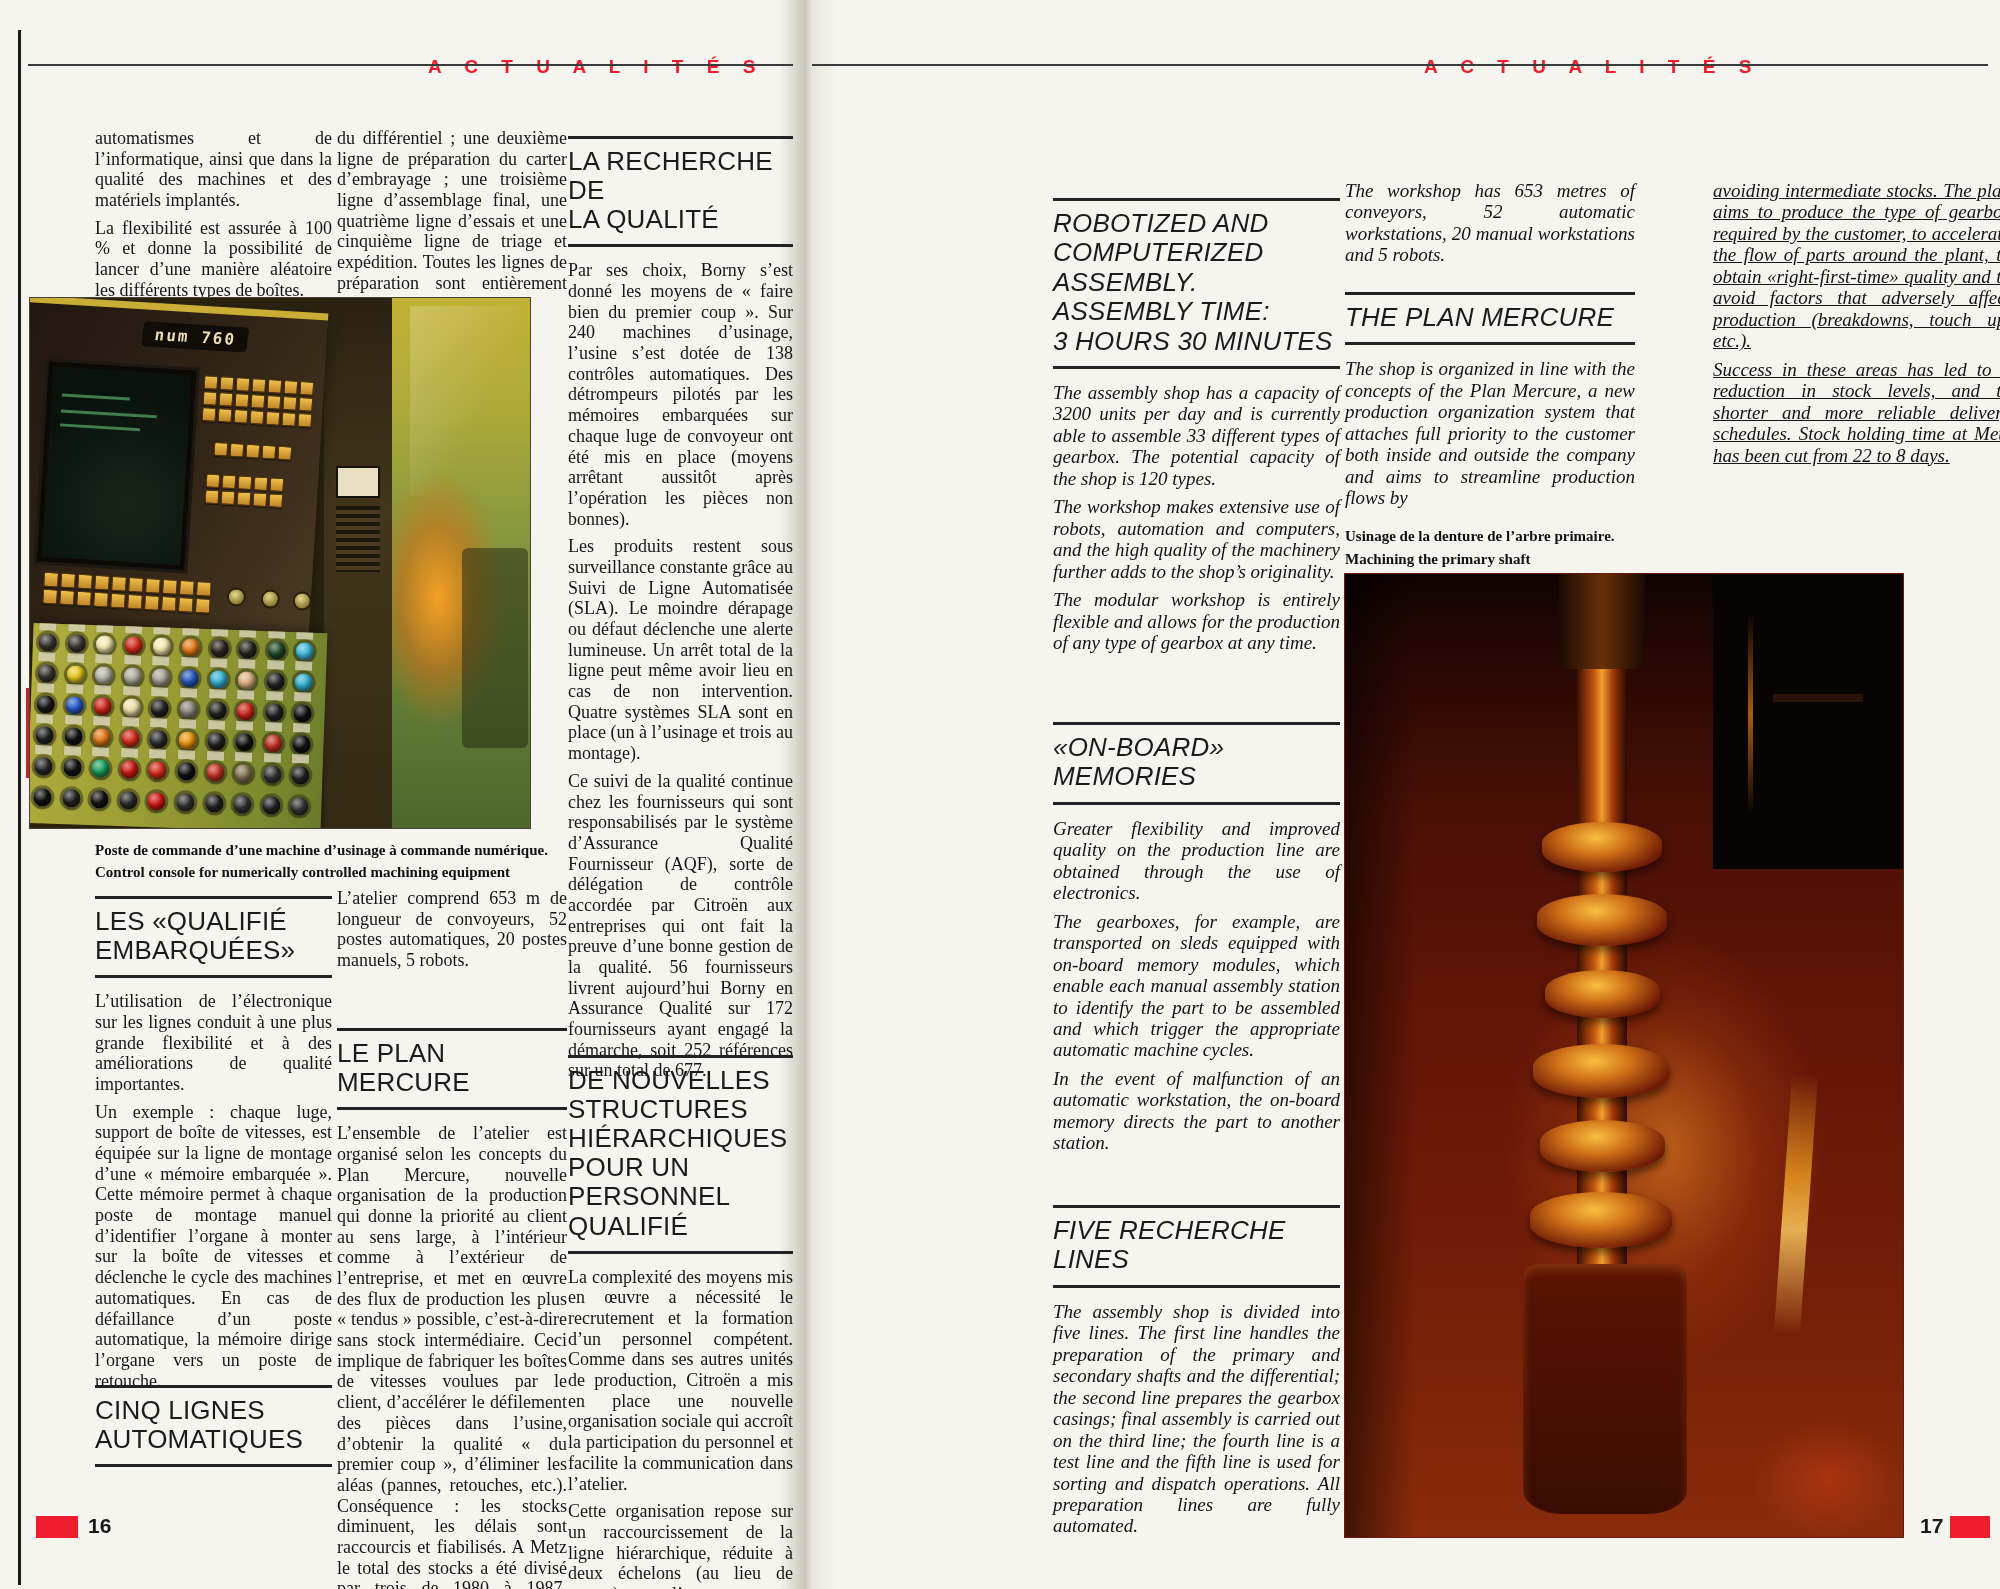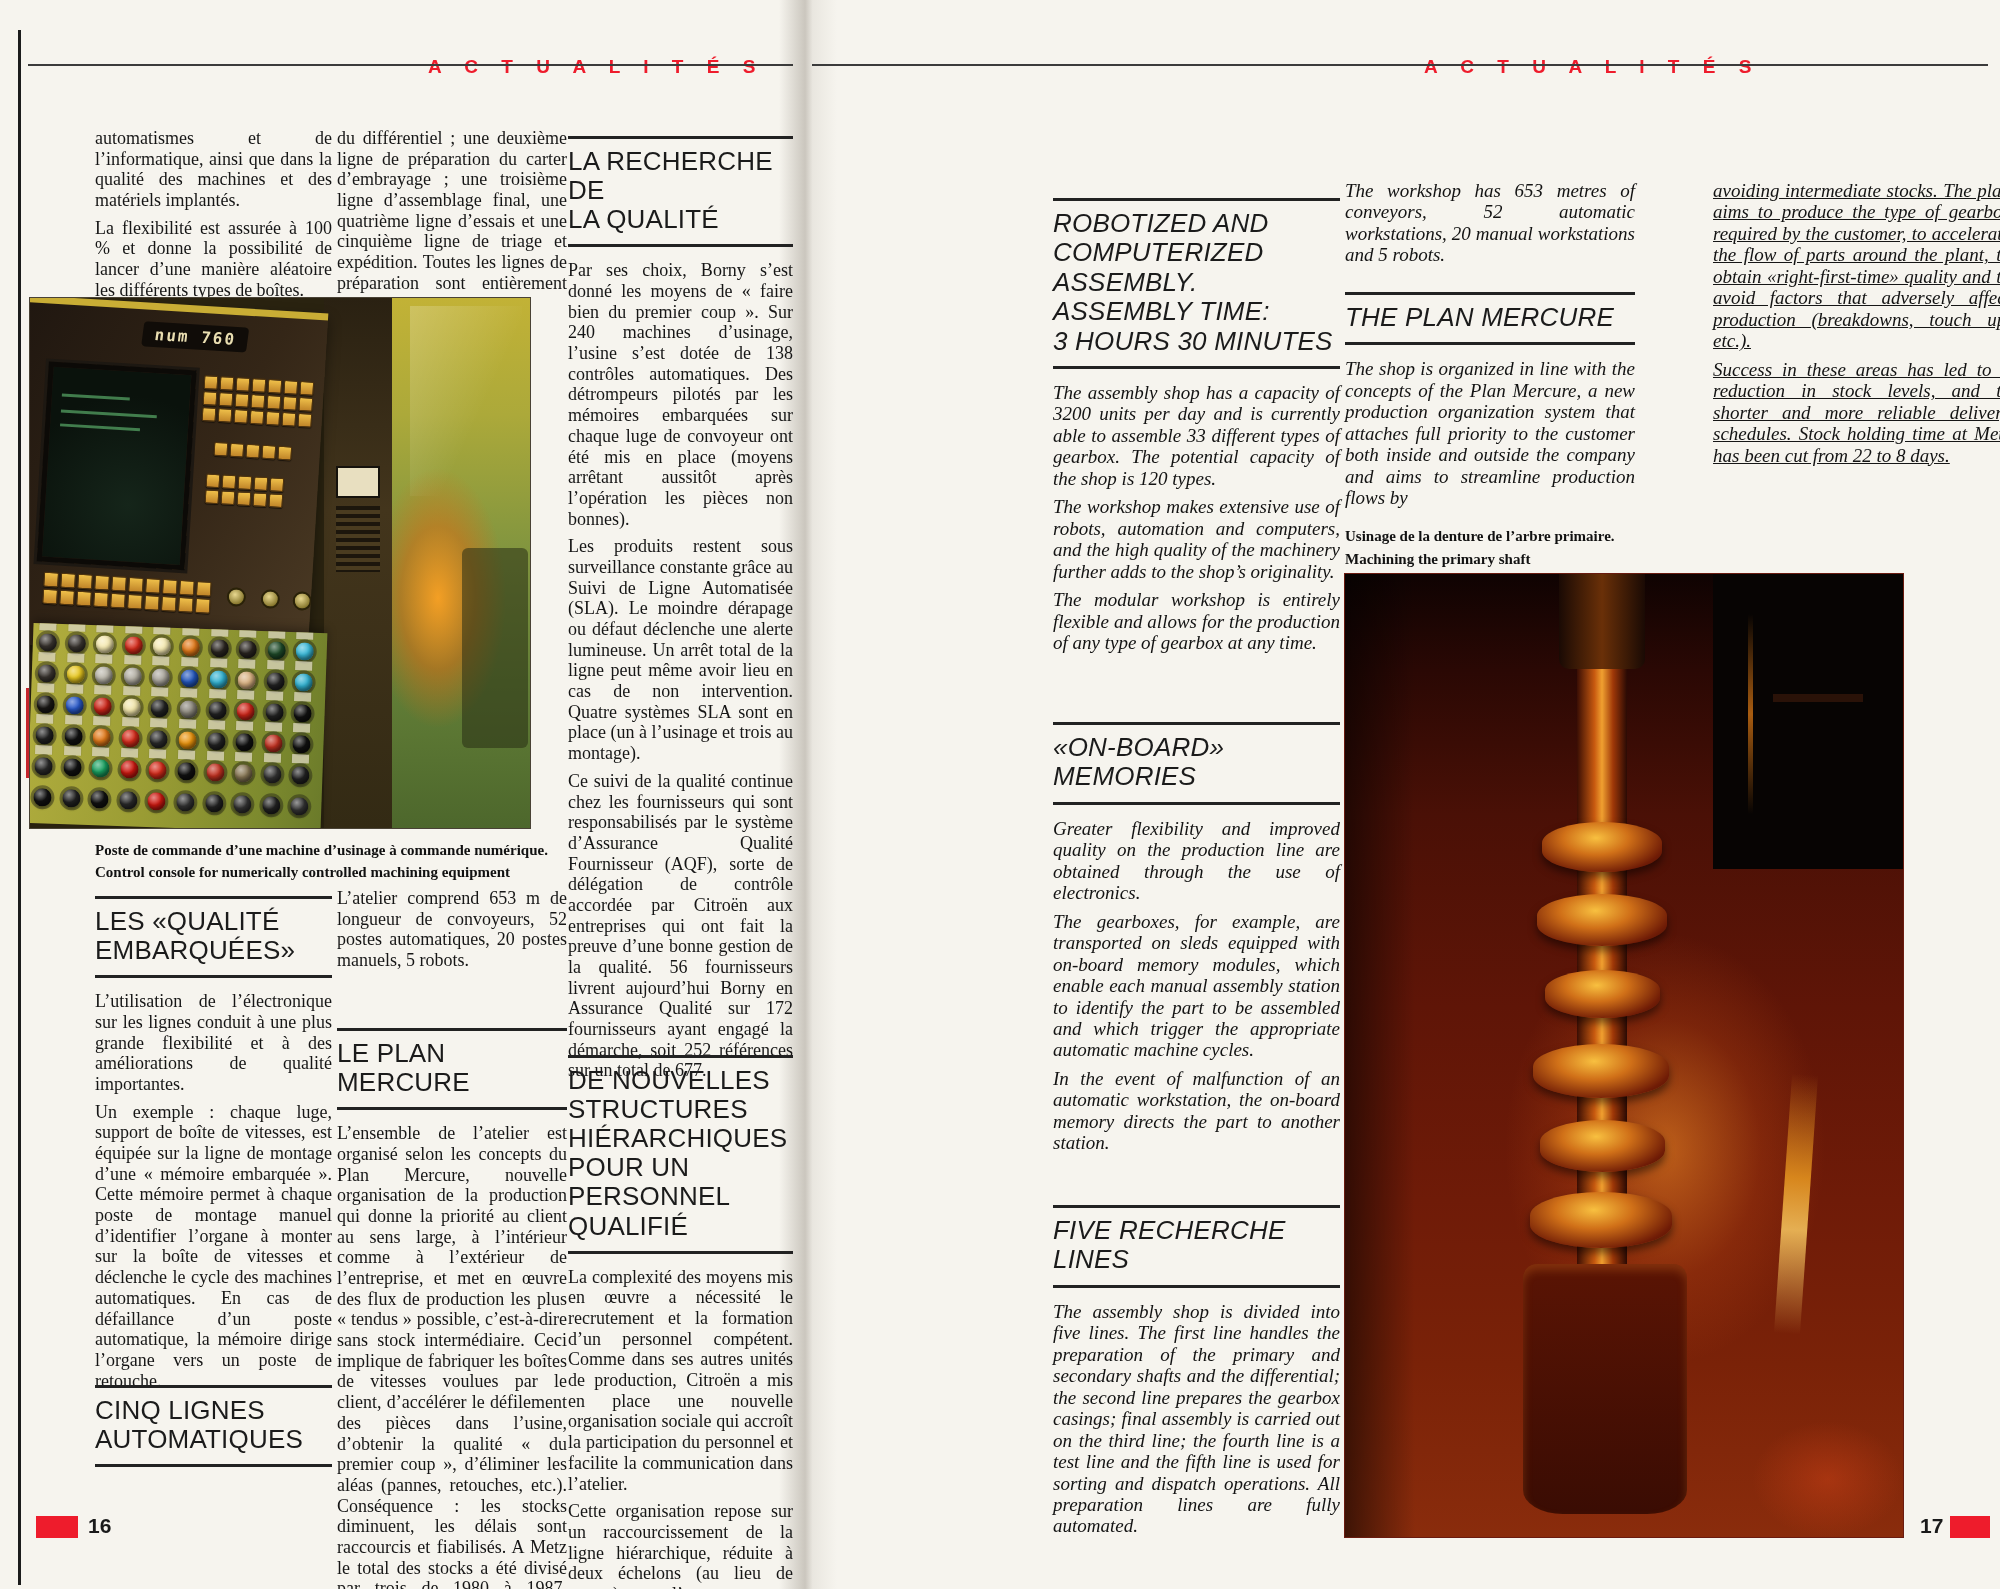--- a/index.html
+++ b/index.html
@@ -305,21 +305,21 @@
           <div class="pbtn" style="left: 234.8px; top: 165px; background: radial-gradient(circle at 35% 30%, rgba(255, 255, 255, 0.5), rgba(255, 255, 255, 0) 45%), rgb(34, 34, 34);"></div>
           <div class="pbtn" style="left: 263.4px; top: 165px; background: radial-gradient(circle at 35% 30%, rgba(255, 255, 255, 0.5), rgba(255, 255, 255, 0) 45%), rgb(51, 51, 51);"></div>
         </div>
     </div>
   </div>
   <div class="abs caption" style="left:95px;top:840px;width:560px;">Poste de commande d’une machine d’usinage à commande numérique.</div>
   <div class="abs caption" style="left:95px;top:862px;width:560px;">Control console for numerically controlled machining equipment</div>
 
   <div class="sec" style="left:95px;top:896px;width:237px;">
     <div class="sec-head">
-      <span class="head-fr">LES «QUALITÉ
+      <span class="head-fr">LES «QUALIFIÉ
 EMBARQUÉES»</span>
     </div>
     <p class="par fr">L’utilisation de l’électronique sur les lignes conduit à une plus grande flexibilité et à des améliorations de qualité importantes.</p>
     <p class="par fr">Un exemple : chaque luge, support de boîte de vitesses, est équipée sur la ligne de montage d’une « mémoire embarquée ». Cette mémoire permet à chaque poste de montage manuel d’identifier l’organe à monter sur la boîte de vitesses et déclenche le cycle des machines automatiques. En cas de défaillance d’un poste automatique, la mémoire dirige l’organe vers un poste de retouche.</p>
   </div>
 
   <div class="sec" style="left:95px;top:1385px;width:237px;">
     <div class="sec-head">
       <span class="head-fr">CINQ LIGNES
 AUTOMATIQUES</span>

